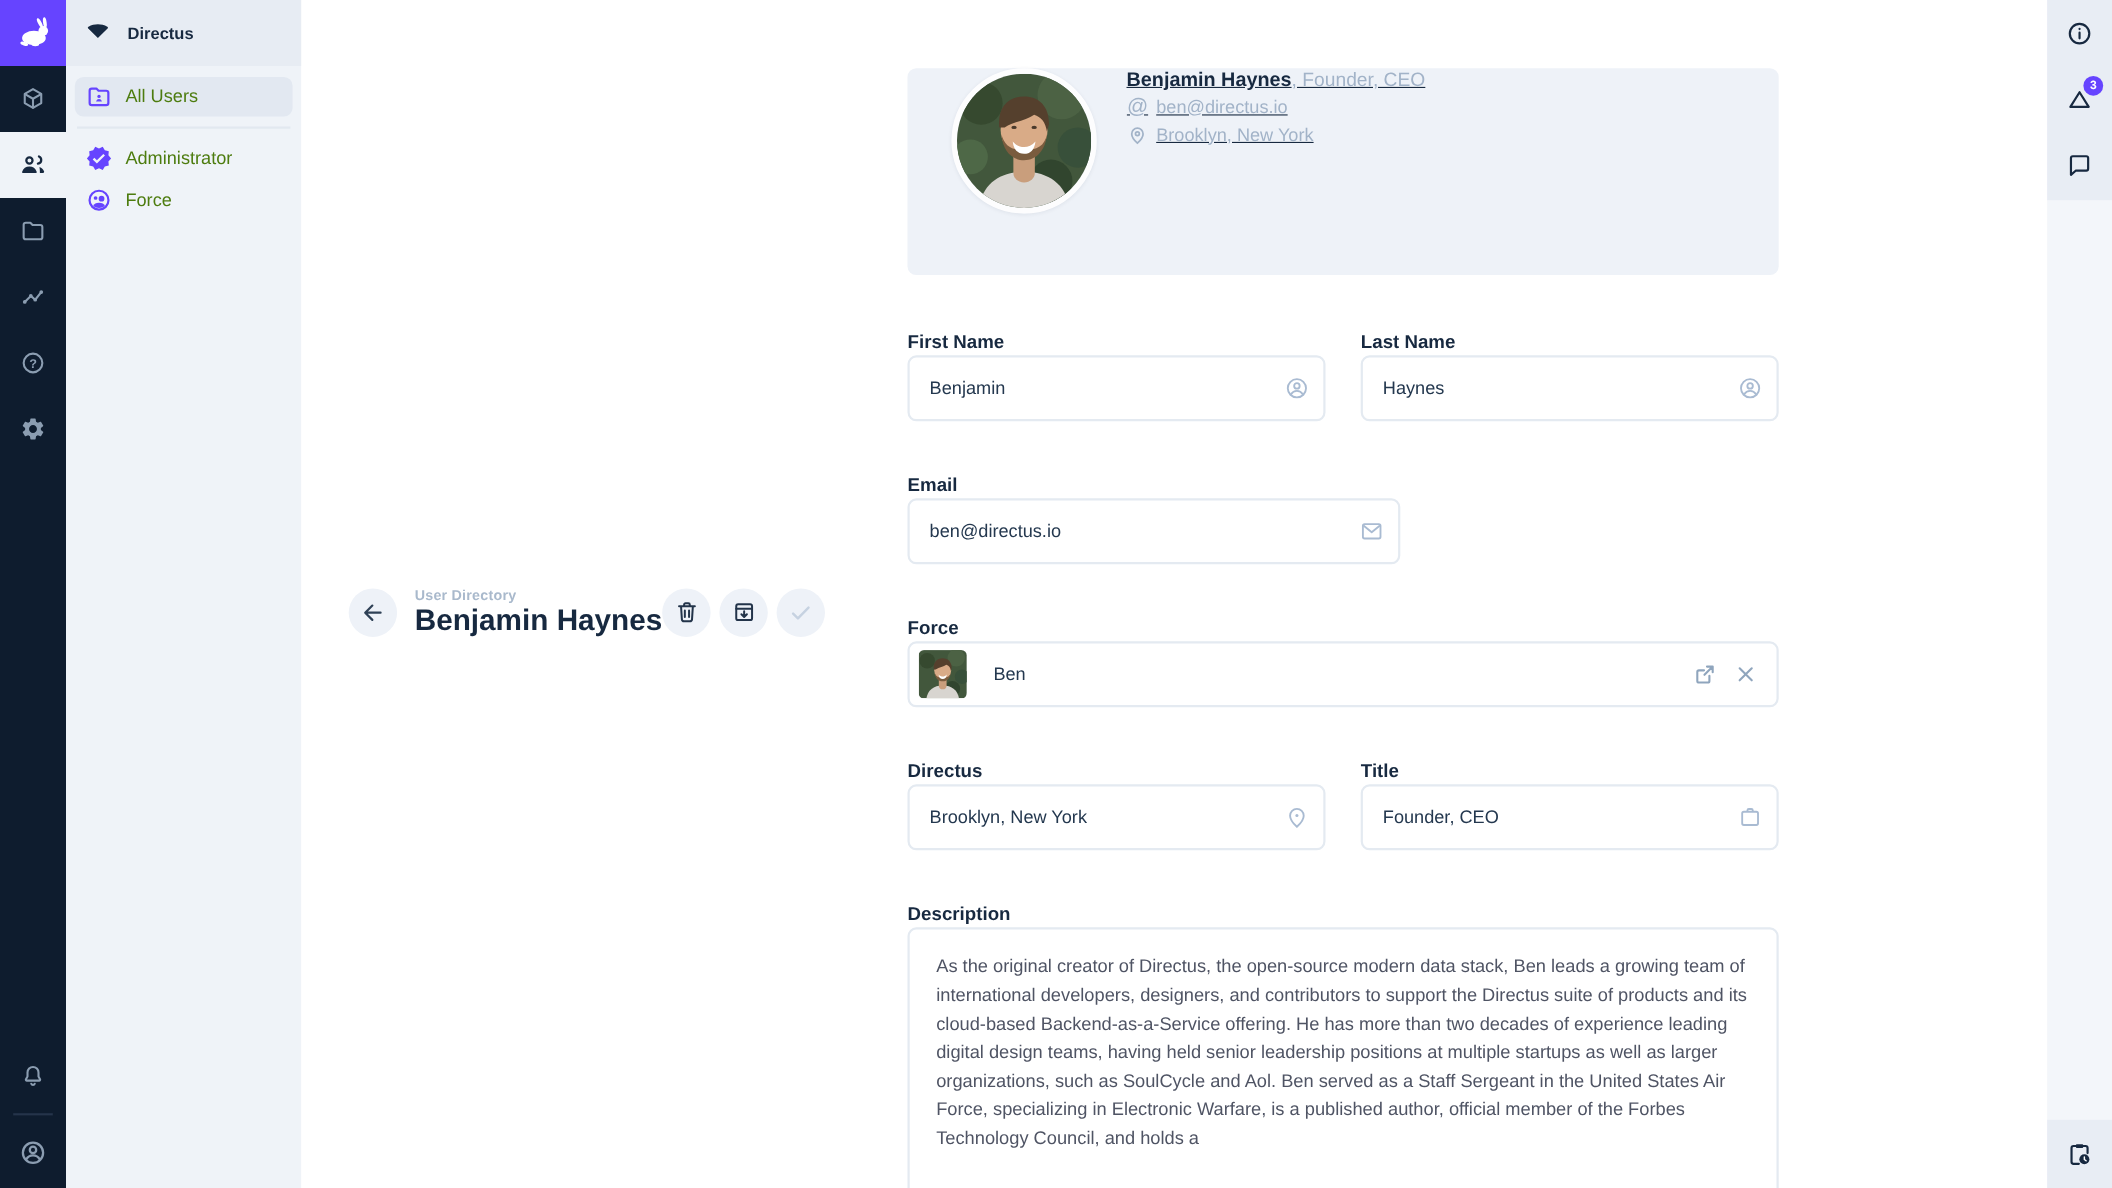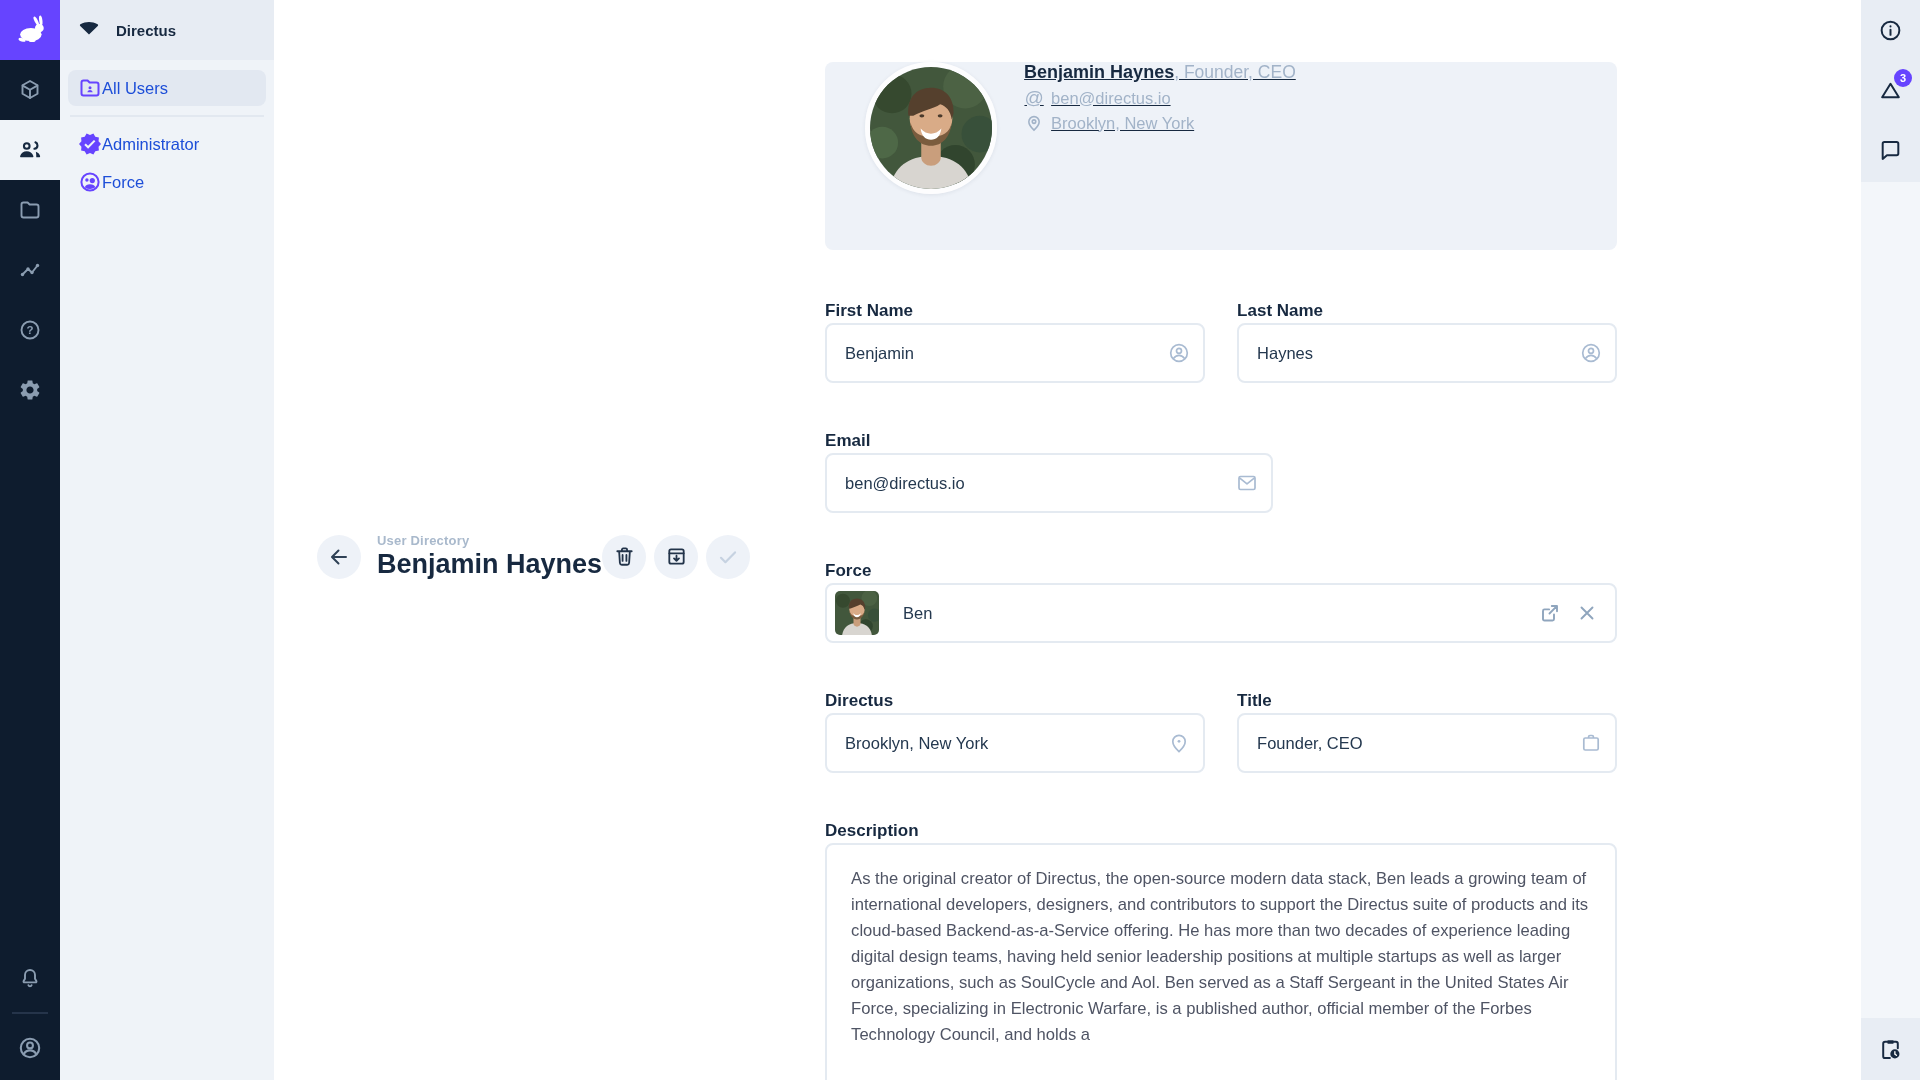--- a/index.html
+++ b/index.html
@@ -13,21 +13,21 @@
   .module-btn { width:60px; height:60px; display:flex; align-items:center; justify-content:center; color:#8b9db1; cursor:pointer; }
   .module-btn.active { background:#eff3f8; color:#172940; }
   .module-spacer { flex:1; }
   .module-divider { height:2px; background:#25344a; margin:4px 12px; }
 
   
   .nav-sidebar { width:214px; background:#eff3f8; display:flex; flex-direction:column; flex-shrink:0; }
   .project-row { height:60px; background:#e7ecf3; display:flex; align-items:center; padding:0 16px; gap:14px; cursor:pointer; }
   .project-name { font-size:15px; font-weight:700; color:#172940; }
   .nav-list { padding:10px 8px; }
-  .nav-item { height:36px; display:flex; align-items:center; padding:0 10px; border-radius:8px; margin-bottom:2px; cursor:pointer; color:#1d4ed8; }
+  .nav-item { height:36px; display:flex; align-items:center; gap:12px; padding:0 10px; border-radius:8px; margin-bottom:2px; cursor:pointer; color:#4d7c0f; }
   .nav-item.active { background:#e2e8f1; }
   .nav-item .label { font-size:16.5px; font-weight:500; }
   .nav-item .nicon { color:#6644ff; width:24px; height:24px; }
   .nav-divider { height:2px; background:#e2e8f0; margin:9px 2px; }
 
   
   .main { flex:1; background:#fff; position:relative; overflow:hidden; display:flex; flex-direction:row; }
   .header { display:flex; align-items:center; margin:33px 36px 0 43px; }
   .circle-btn { width:44px; height:44px; border-radius:50%; background:#eef2f8; display:flex; align-items:center; justify-content:center; cursor:pointer; color:#2f4156; flex-shrink:0; }
   .title-block { margin-left:16px; }

